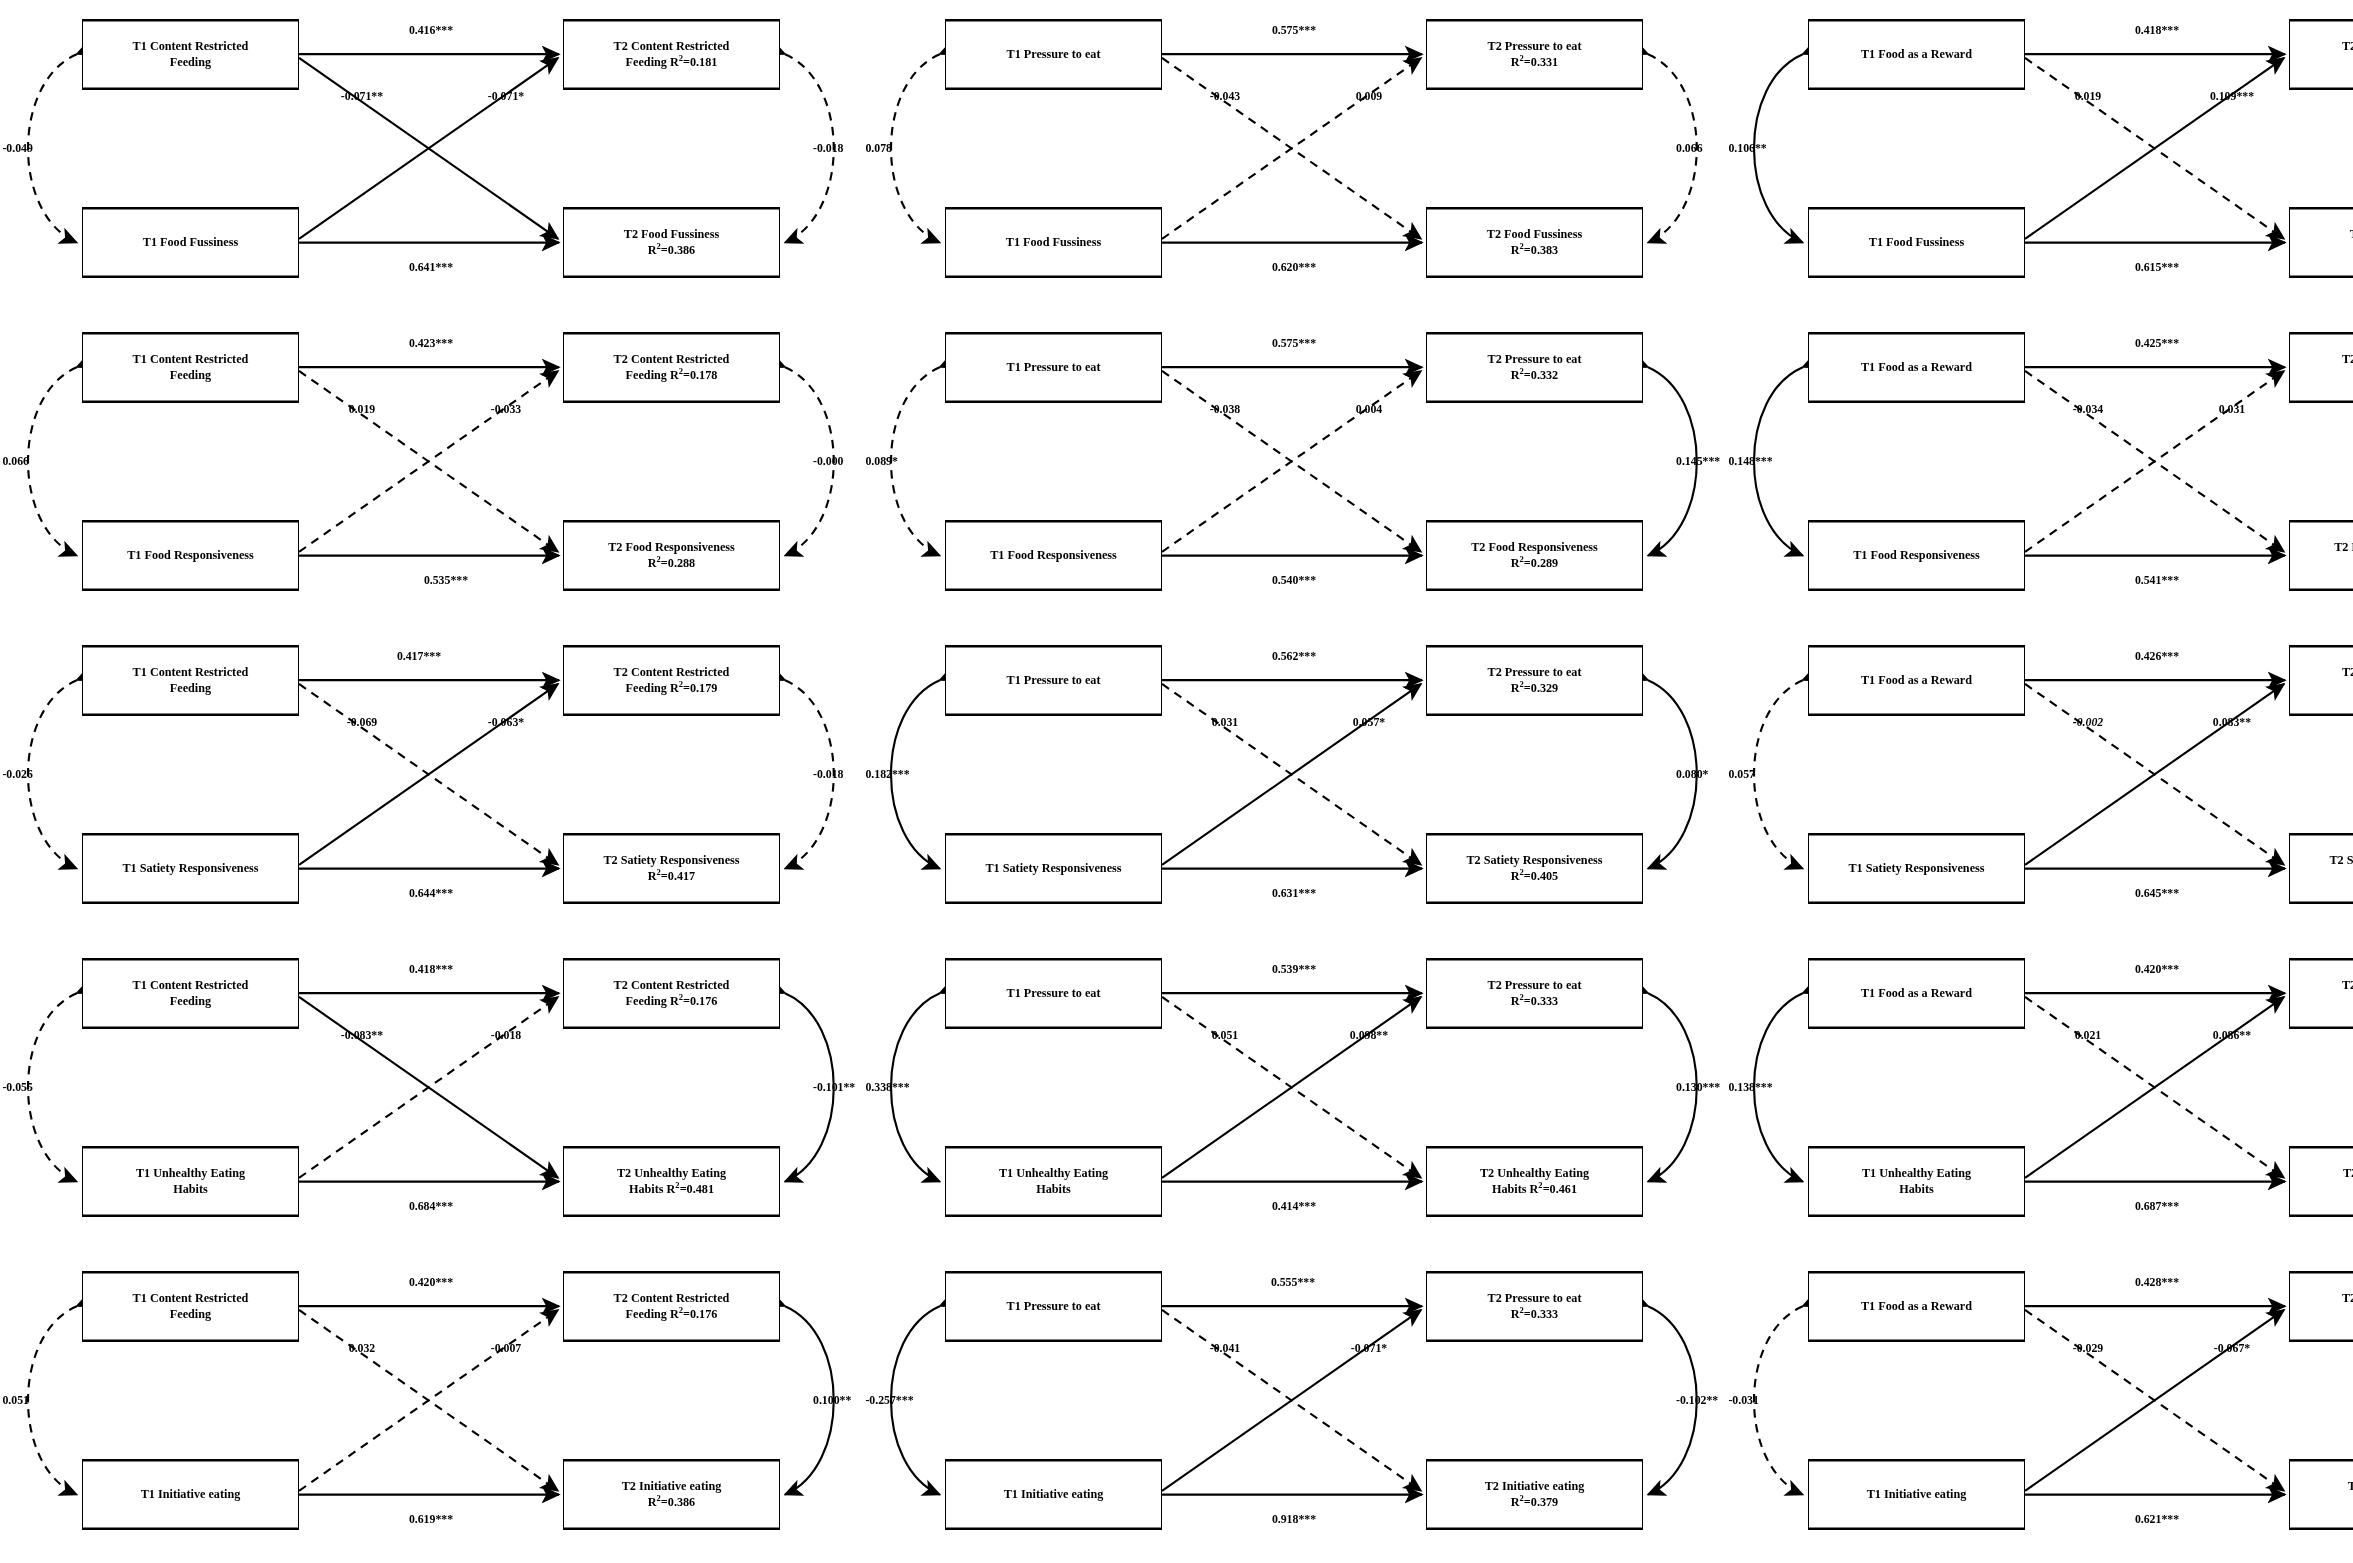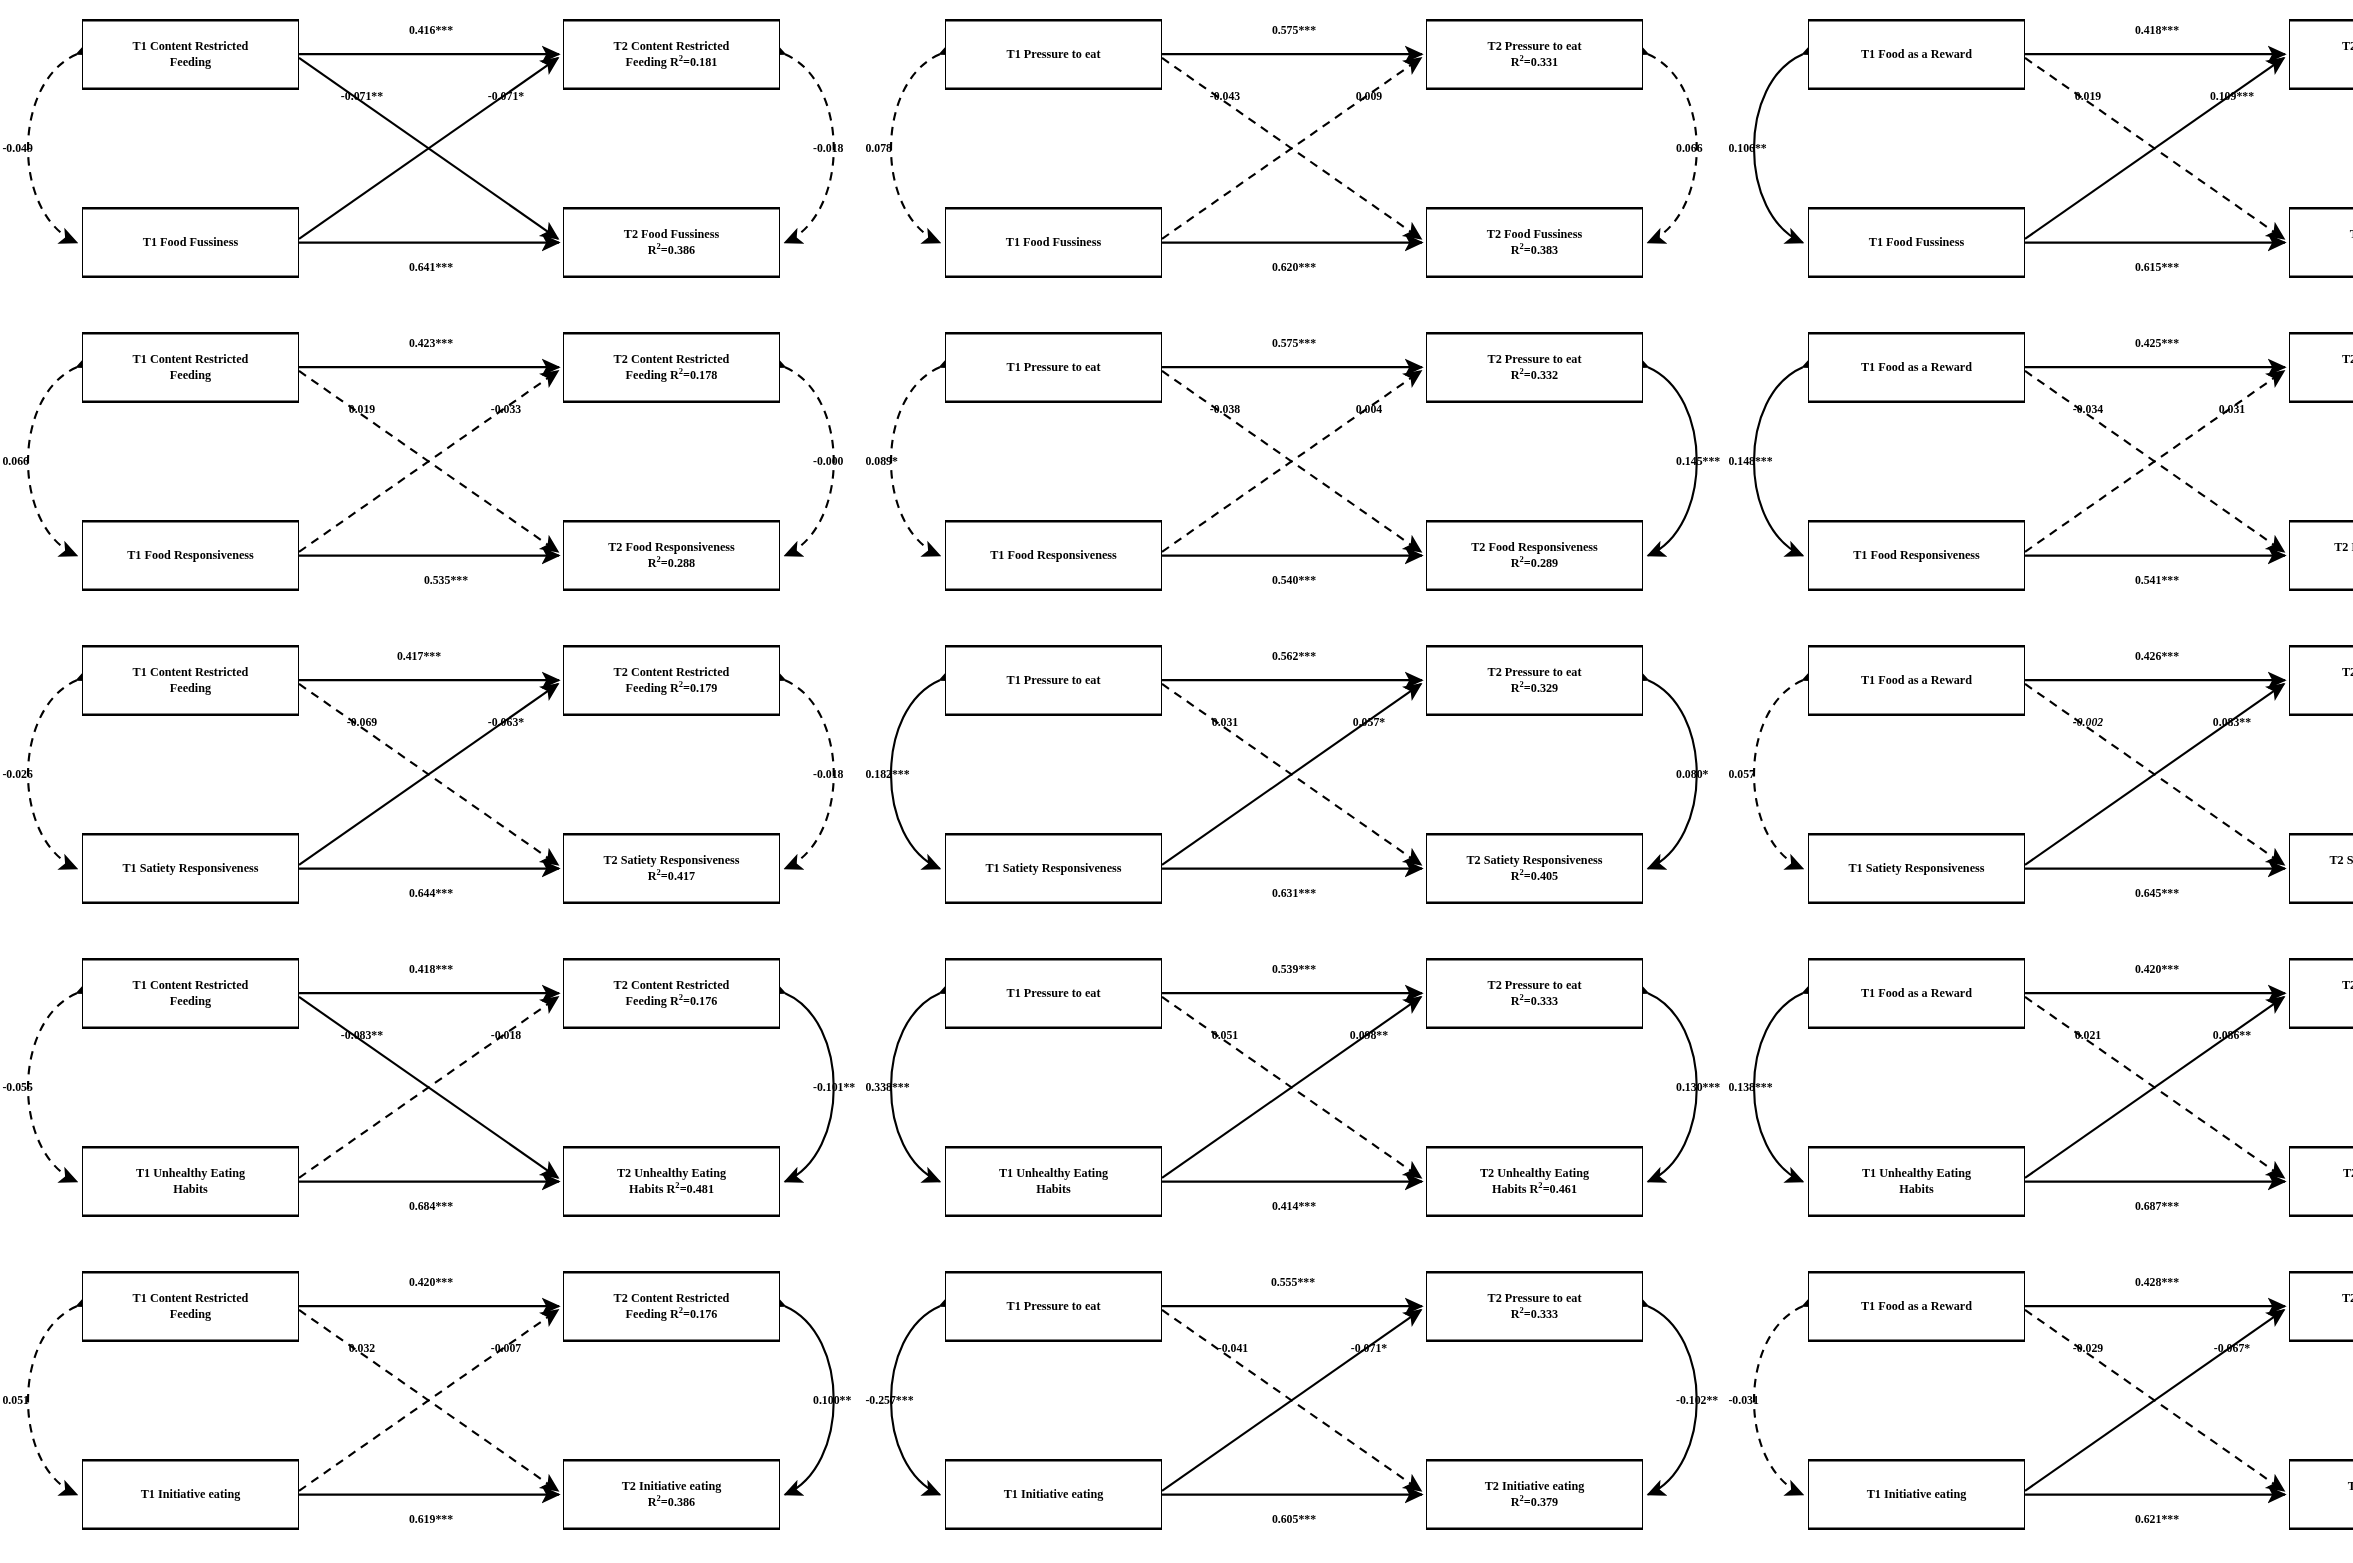--- a/index.html
+++ b/index.html
@@ -639,22 +639,22 @@
           <span class="nl">R<sup>2</sup>=0.333</span>
         </div>
       </div>
       <div class="node" style="left: 563px; top: 207px; width: 217px; height: 71px;">
         <div>
           <span class="nl">T2 Initiative eating</span>
           <span class="nl">R<sup>2</sup>=0.379</span>
         </div>
       </div>
       <div class="lbl" style="left: 430px; top: 30px;">0.555***</div>
-      <div class="lbl" style="left: 431px; top: 267px;">0.605***</div>
-      <div class="lbl" style="left: 362px; top: 96px; margin-left: 8px;">-0.041</div>
+      <div class="lbl" style="left: 431px; top: 267px;">0.918***</div>
+      <div class="lbl" style="left: 362px; top: 96px;">-0.041</div>
       <div class="lbl" style="left: 506px; top: 96px;">-0.071*</div>
       <div class="lbl left-anchor" style="left: 2.4px; top: 148px;">-0.257***</div>
       <div class="lbl left-anchor" style="left: 813px; top: 148px;">-0.102**</div>
     </div>
     <div class="panel">
       <svg viewBox="0 0 1832.6 664.4" preserveAspectRatio="none">
         <defs>
           <marker id="ah14" markerWidth="9" markerHeight="9" refX="8.2" refY="4.5" orient="auto" markerUnits="strokeWidth">
             <path d="M0,0.4 L9,4.5 L0,8.6 L2.2,4.5 Z" fill="#000"></path>
           </marker>

